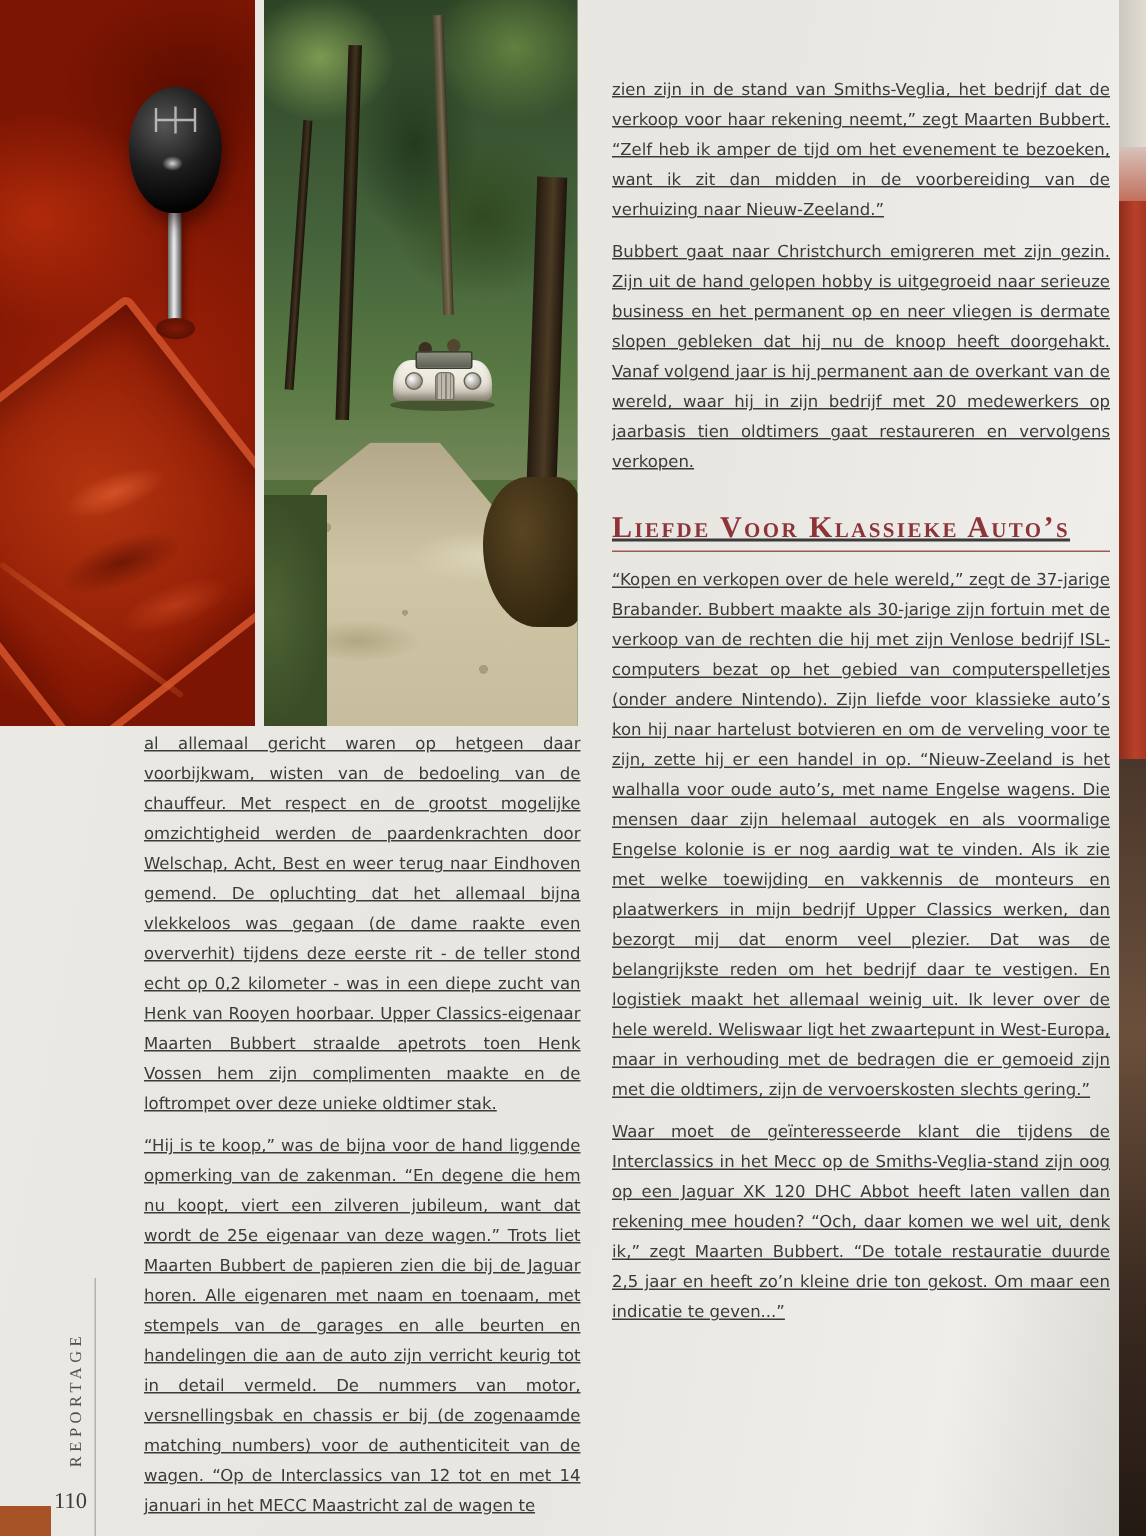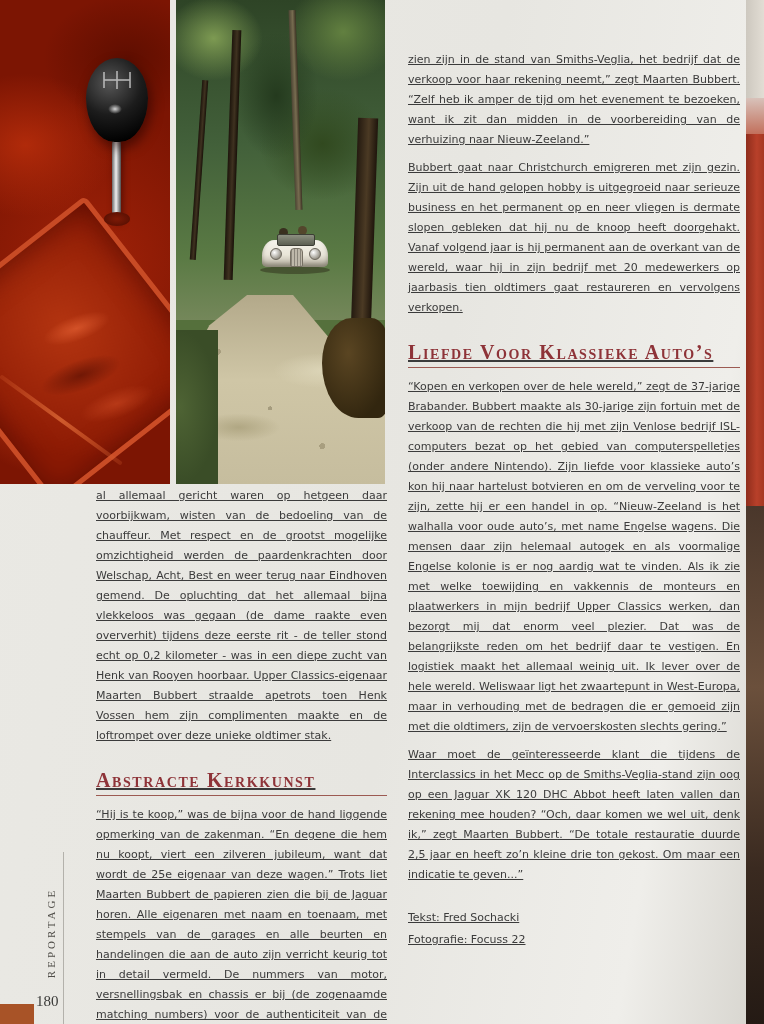--- a/index.html
+++ b/index.html
@@ -179,39 +179,34 @@
       <div class="car-body"></div>
       <div class="windshield"></div>
       <div class="grille"></div>
       <div class="headlight hl-left"></div>
       <div class="headlight hl-right"></div>
     </div>
   </div>
 
   <div class="col col-left">
     <p>al allemaal gericht waren op hetgeen daar voorbijkwam, wisten van de bedoeling van de chauffeur. Met respect en de grootst mogelijke omzichtigheid werden de paardenkrachten door Welschap, Acht, Best en weer terug naar Eindhoven gemend. De opluchting dat het allemaal bijna vlekkeloos was gegaan (de dame raakte even oververhit) tijdens deze eerste rit - de teller stond echt op 0,2 kilometer - was in een diepe zucht van Henk van Rooyen hoorbaar. Upper Classics-eigenaar Maarten Bubbert straalde apetrots toen Henk Vossen hem zijn complimenten maakte en de loftrompet over deze unieke oldtimer stak.</p>
-    <h2>Abstracte Kerkkunst</h2>
     <p>“Hij is te koop,” was de bijna voor de hand liggende opmerking van de zakenman. “En degene die hem nu koopt, viert een zilveren jubileum, want dat wordt de 25e eigenaar van deze wagen.” Trots liet Maarten Bubbert de papieren zien die bij de Jaguar horen. Alle eigenaren met naam en toenaam, met stempels van de garages en alle beurten en handelingen die aan de auto zijn verricht keurig tot in detail vermeld. De nummers van motor, versnellingsbak en chassis er bij (de zogenaamde matching numbers) voor de authenticiteit van de wagen. “Op de Interclassics van 12 tot en met 14 januari in het MECC Maastricht zal de wagen te</p>
   </div>
 
   <div class="col col-right">
     <p>zien zijn in de stand van Smiths-Veglia, het bedrijf dat de verkoop voor haar rekening neemt,” zegt Maarten Bubbert. “Zelf heb ik amper de tijd om het evenement te bezoeken, want ik zit dan midden in de voorbereiding van de verhuizing naar Nieuw-Zeeland.”</p>
     <p>Bubbert gaat naar Christchurch emigreren met zijn gezin. Zijn uit de hand gelopen hobby is uitgegroeid naar serieuze business en het permanent op en neer vliegen is dermate slopen gebleken dat hij nu de knoop heeft doorgehakt. Vanaf volgend jaar is hij permanent aan de overkant van de wereld, waar hij in zijn bedrijf met 20 medewerkers op jaarbasis tien oldtimers gaat restaureren en vervolgens verkopen.</p>
     <h2>Liefde Voor Klassieke Auto’s</h2>
     <p>“Kopen en verkopen over de hele wereld,” zegt de 37-jarige Brabander. Bubbert maakte als 30-jarige zijn fortuin met de verkoop van de rechten die hij met zijn Venlose bedrijf ISL-computers bezat op het gebied van computerspelletjes (onder andere Nintendo). Zijn liefde voor klassieke auto’s kon hij naar hartelust botvieren en om de verveling voor te zijn, zette hij er een handel in op. “Nieuw-Zeeland is het walhalla voor oude auto’s, met name Engelse wagens. Die mensen daar zijn helemaal autogek en als voormalige Engelse kolonie is er nog aardig wat te vinden. Als ik zie met welke toewijding en vakkennis de monteurs en plaatwerkers in mijn bedrijf Upper Classics werken, dan bezorgt mij dat enorm veel plezier. Dat was de belangrijkste reden om het bedrijf daar te vestigen. En logistiek maakt het allemaal weinig uit. Ik lever over de hele wereld. Weliswaar ligt het zwaartepunt in West-Europa, maar in verhouding met de bedragen die er gemoeid zijn met die oldtimers, zijn de vervoerskosten slechts gering.”</p>
     <p>Waar moet de geïnteresseerde klant die tijdens de Interclassics in het Mecc op de Smiths-Veglia-stand zijn oog op een Jaguar XK 120 DHC Abbot heeft laten vallen dan rekening mee houden? “Och, daar komen we wel uit, denk ik,” zegt Maarten Bubbert. “De totale restauratie duurde 2,5 jaar en heeft zo’n kleine drie ton gekost. Om maar een indicatie te geven...”</p>
-    <div class="credits">
-      <p>Tekst: Fred Sochacki</p>
-      <p>Fotografie: Focuss 22</p>
-    </div>
   </div>
 
   <div class="sidebar-rule"></div>
   <div class="section-label">REPORTAGE</div>
-  <div class="page-number">180</div>
+  <div class="page-number">110</div>
   <div class="corner-swatch"></div>
 </div>
 
 <div class="edge-pages">
   <div class="edge-seg edge-top"></div>
   <div class="edge-seg edge-pink"></div>
   <div class="edge-seg edge-red"></div>
   <div class="edge-seg edge-brown"></div>
 </div>
 

